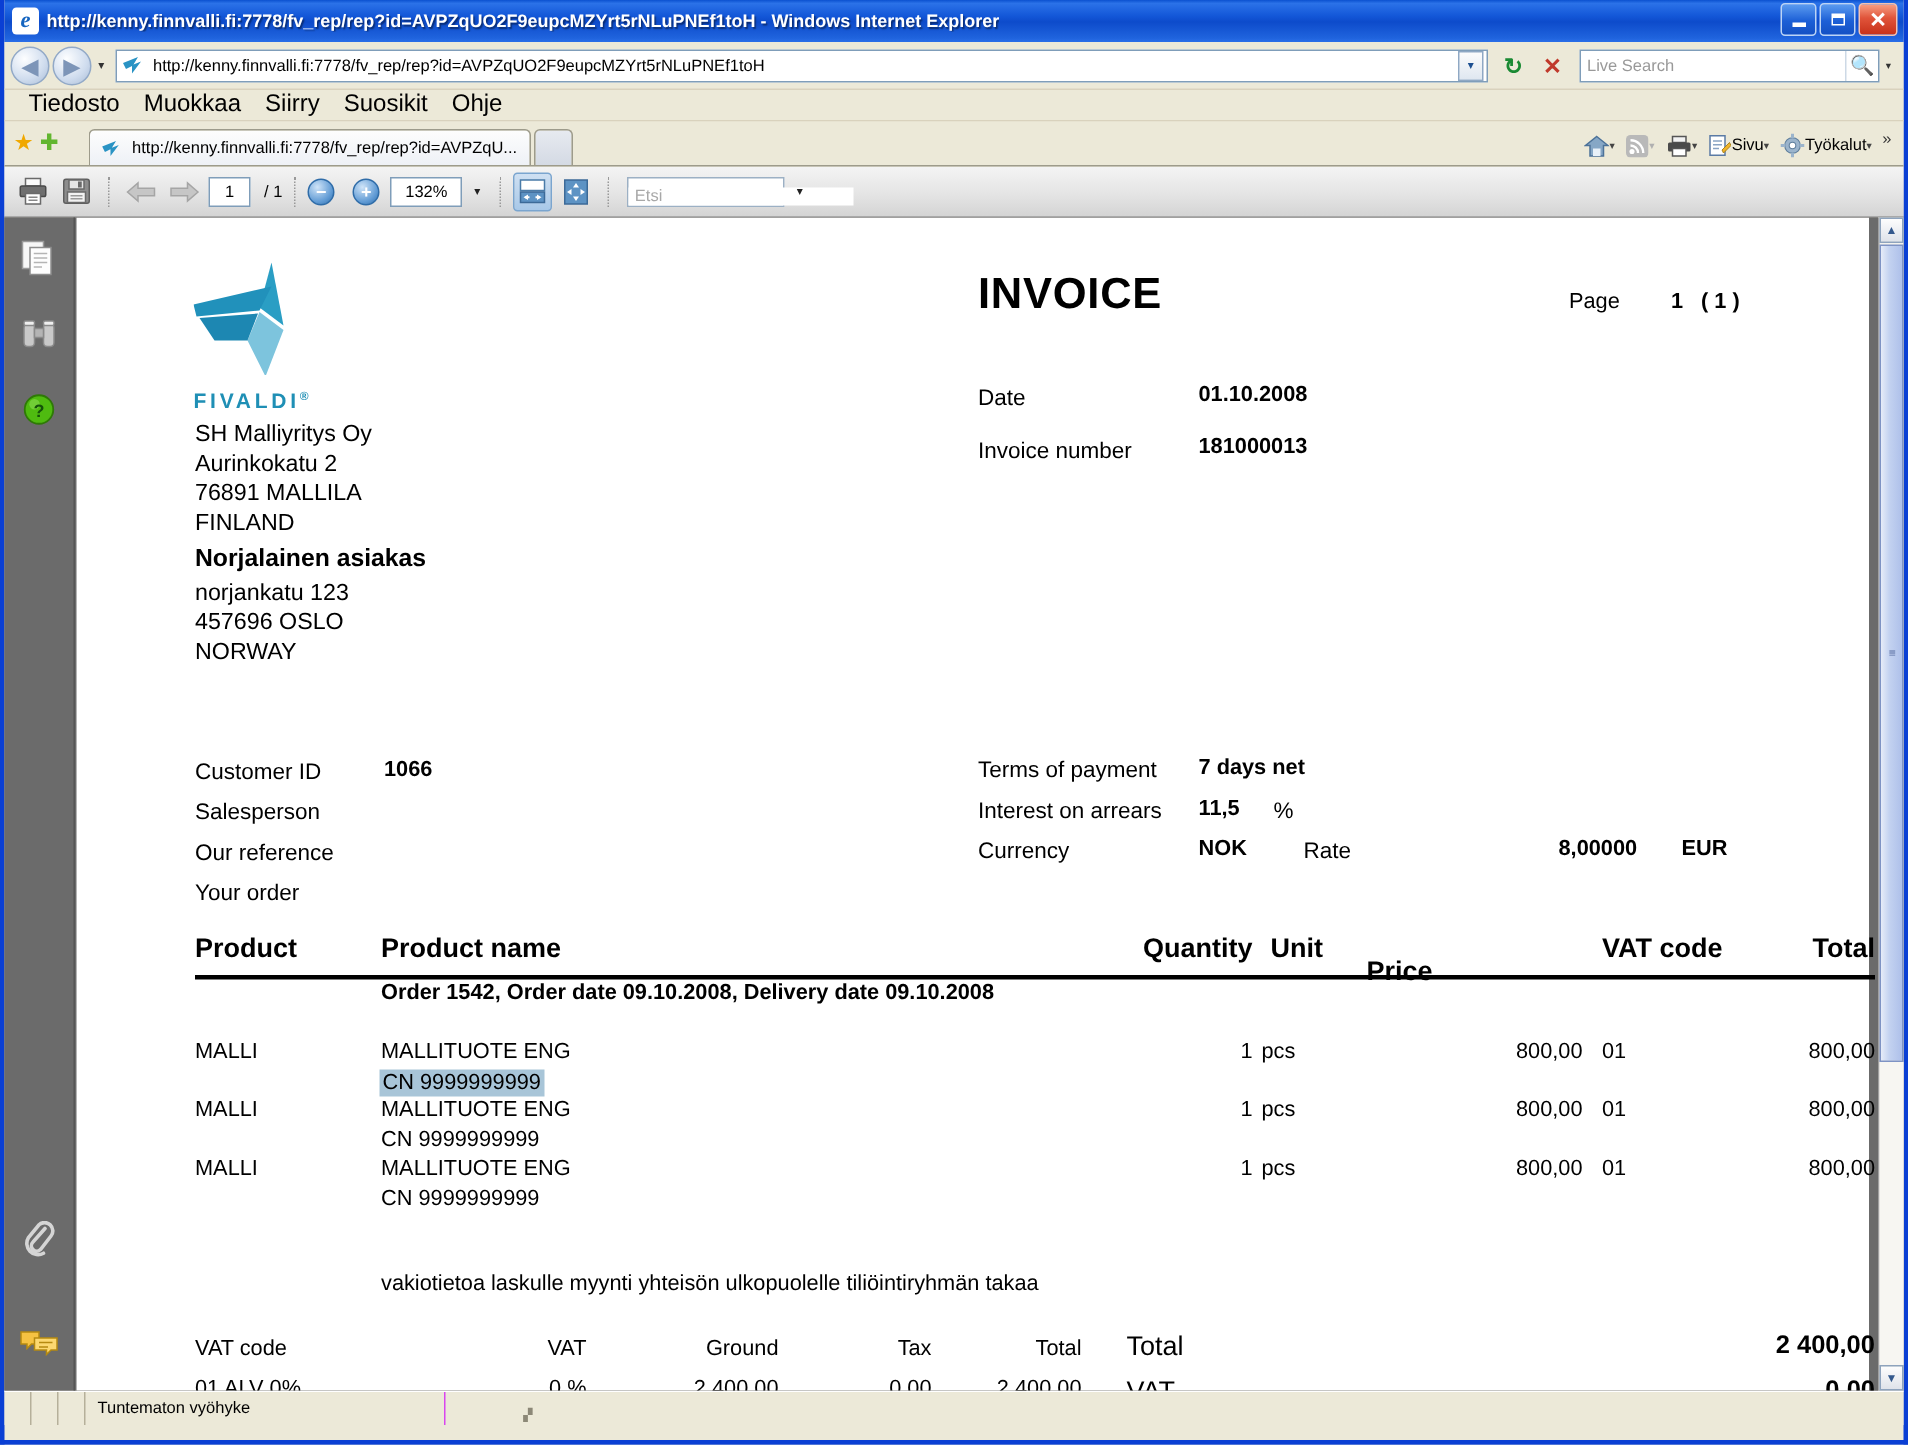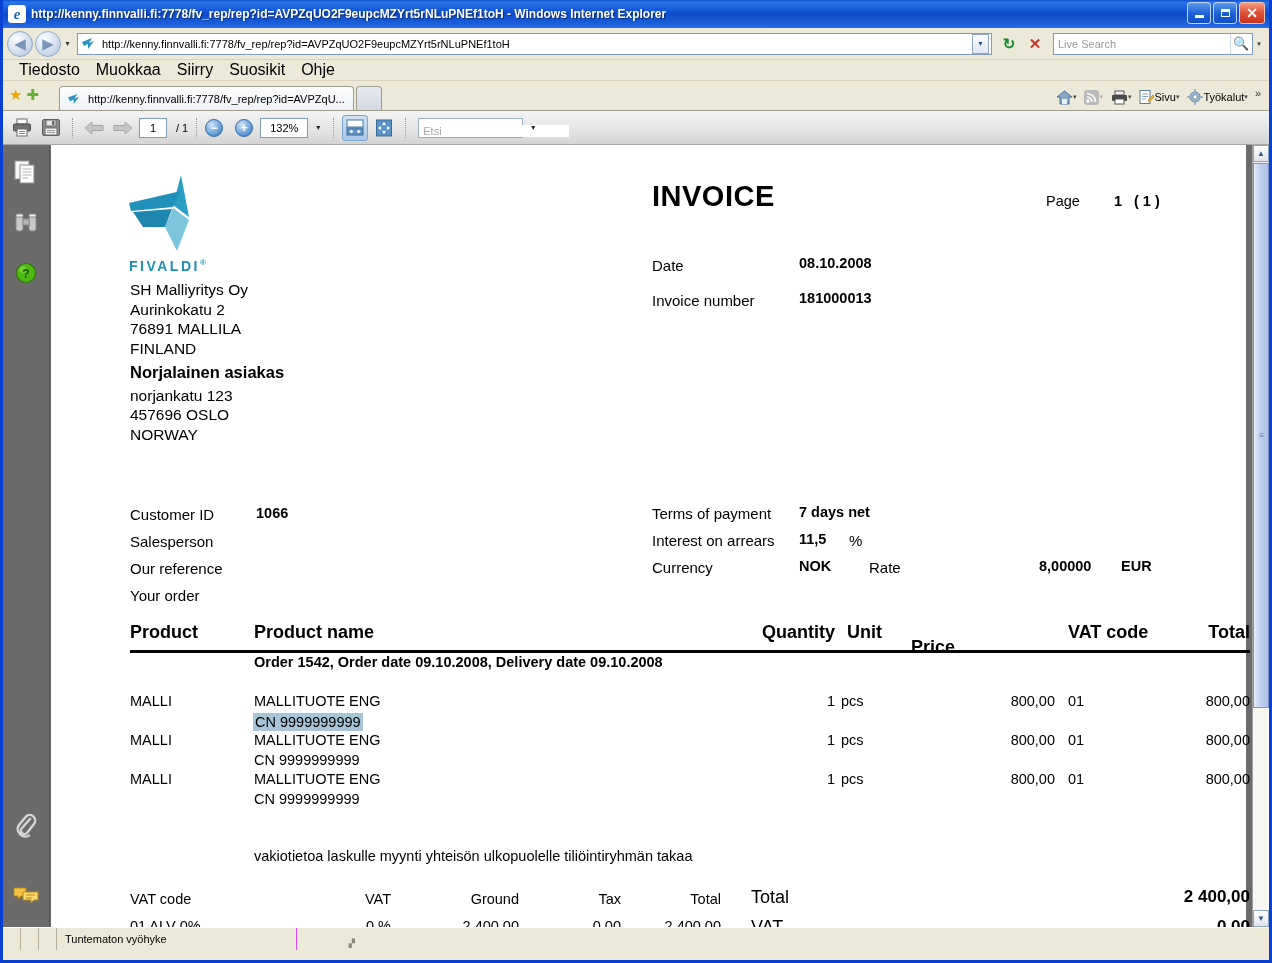--- a/index.html
+++ b/index.html
@@ -561,21 +561,21 @@
             <div>457696  OSLO</div>
             <div>NORWAY</div>
           </div>
 
           <div class="inv-title">INVOICE</div>
           <div class="pg-label">Page</div>
           <div class="pg-num">1</div>
           <div class="pg-tot">( 1 )</div>
 
           <div class="abs f-lbl" style="left:601px; top:112px">Date</div>
-          <div class="abs f-val" style="left:748px; top:110px">08.10.2008</div>
+          <div class="abs f-val" style="left:748px; top:110px">01.10.2008</div>
           <div class="abs f-lbl" style="left:601px; top:147px">Invoice number</div>
           <div class="abs f-val" style="left:748px; top:145px">181000013</div>
 
           <div class="abs f-lbl" style="left:79px; top:361px">Customer ID</div>
           <div class="abs f-val" style="left:205px; top:360px">1066</div>
           <div class="abs f-lbl" style="left:79px; top:388px">Salesperson</div>
           <div class="abs f-lbl" style="left:79px; top:415px">Our reference</div>
           <div class="abs f-lbl" style="left:79px; top:442px">Your order</div>
 
           <div class="abs f-lbl" style="left:601px; top:360px">Terms of payment</div>

